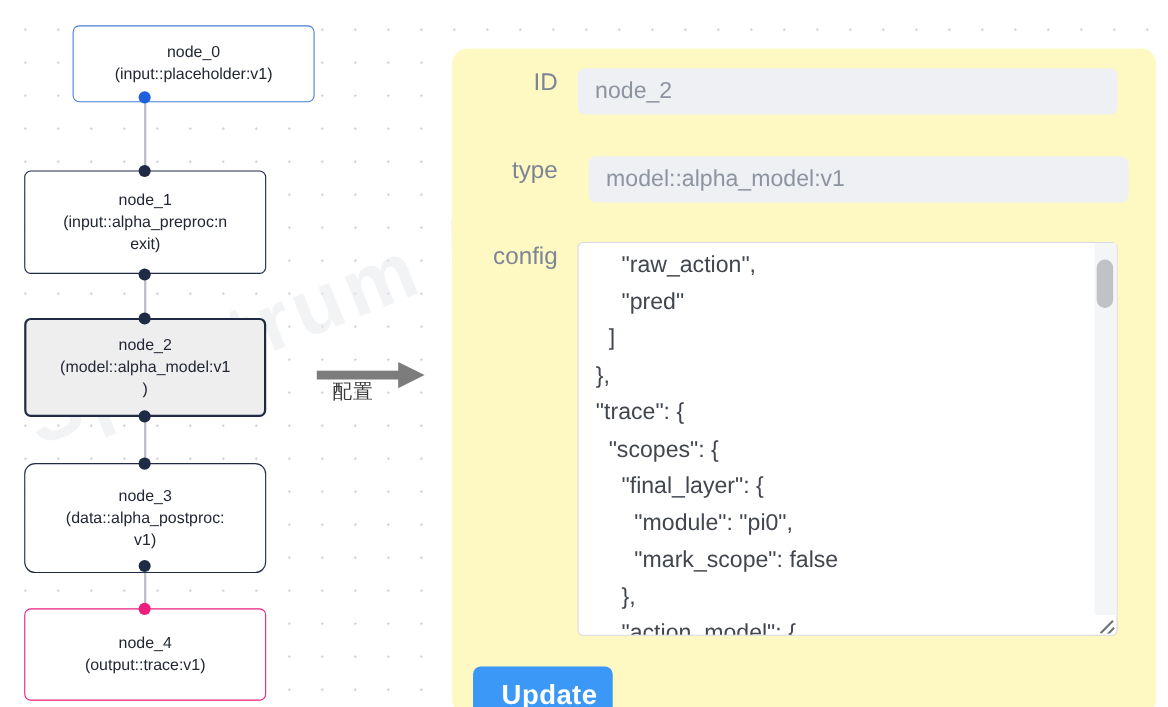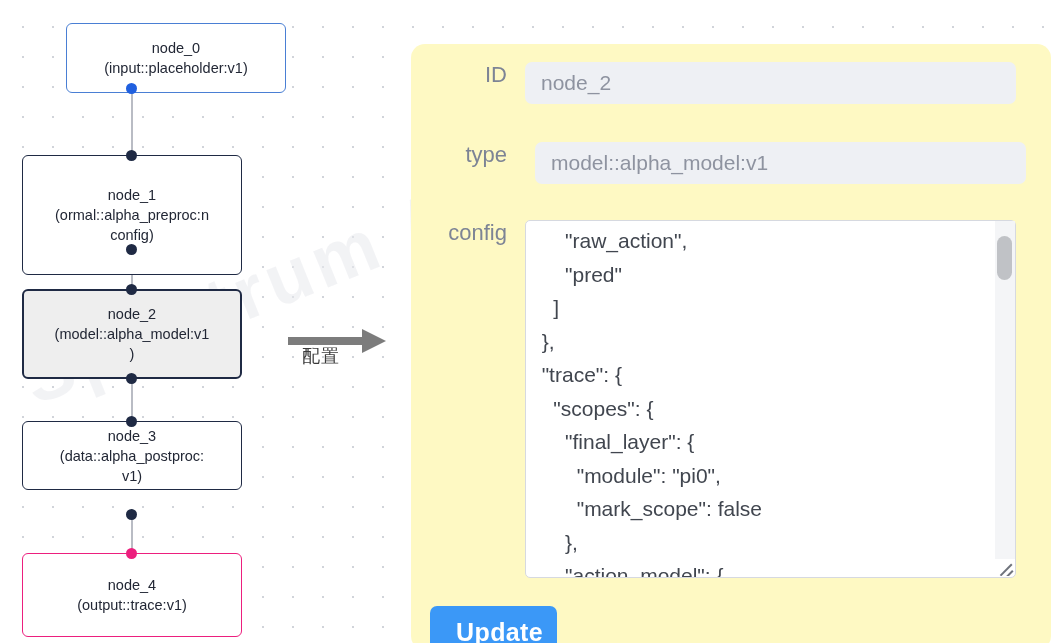--- a/index.html
+++ b/index.html
@@ -243,37 +243,37 @@
     <div class="edge" style="top:244px; height:50px;"></div>
     <div class="edge" style="top:373px; height:48px;"></div>
     <div class="edge" style="top:509px; height:42px;"></div>
 
     <div class="node input-node" style="top:23px; height:70px;">
       <span class="nline">node_0</span>
       <span class="nline">(input::placeholder:v1)</span>
     </div>
     <div class="port blue" style="top:83px;"></div>
 
-    <div class="node" style="top:155px; height:120px;">
+    <div class="node" style="top:155px; height:94px;">
       <span class="nline">node_1</span>
-      <span class="nline">(ormal::alpha_preproc:n</span>
-      <span class="nline">config)</span>
+      <span class="nline">(input::alpha_preproc:n</span>
+      <span class="nline">exit)</span>
     </div>
     <div class="port" style="top:150px;"></div>
     <div class="port" style="top:244px;"></div>
 
     <div class="node selected" style="top:289px; height:90px;">
       <span class="nline">node_2</span>
       <span class="nline">(model::alpha_model:v1</span>
       <span class="nline">)</span>
     </div>
     <div class="port" style="top:284px;"></div>
     <div class="port" style="top:373px;"></div>
 
-    <div class="node" style="top:421px; height:69px;">
+    <div class="node" style="top:421px; height:100px;border-radius:10px;">
       <span class="nline">node_3</span>
       <span class="nline">(data::alpha_postproc:</span>
       <span class="nline">v1)</span>
     </div>
     <div class="port" style="top:416px;"></div>
     <div class="port" style="top:509px;"></div>
 
     <div class="node output-node" style="top:553px; height:84px;">
       <span class="nline">node_4</span>
       <span class="nline">(output::trace:v1)</span>

